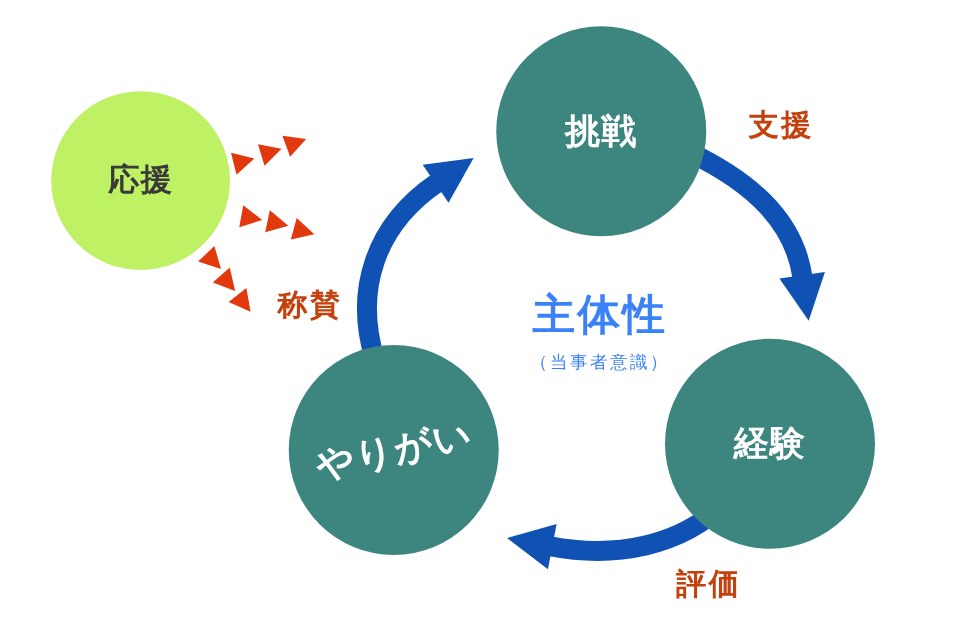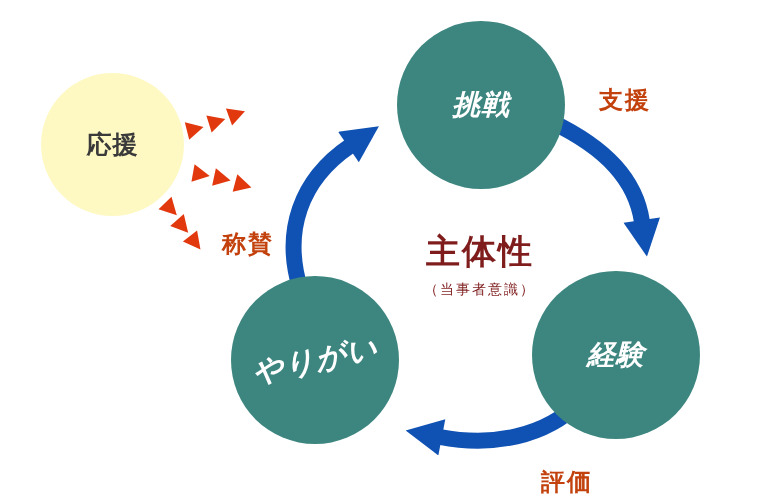--- a/index.html
+++ b/index.html
@@ -32,21 +32,20 @@
   .node {
     position: absolute;
     width: 168px;
     height: 168px;
     border-radius: 50%;
     background: #3D8680;
     display: flex;
     align-items: center;
     justify-content: center;
     z-index: 2;
-    font-style: italic;
   }
   .node-label {
     color: #ffffff;
     font-size: 28px;
     font-weight: bold;
     letter-spacing: 1px;
     white-space: nowrap;
   }
   #node-challenge   { left: 397px; top: 21px; }
   #node-experience  { left: 532px; top: 271px; }
@@ -54,21 +53,21 @@
   #node-fulfillment .node-label {
     font-size: 30px;
     transform: rotate(-12deg);
   }
   
   .outer-circle {
     position: absolute;
     left: 41px; top: 73px;
     width: 143px; height: 143px;
     border-radius: 50%;
-    background: #fef9c3;
+    background: #bef264;
     display: flex;
     align-items: center;
     justify-content: center;
     z-index: 2;
   }
   .outer-label {
     color: #3a3a3a;
     font-size: 25px;
     font-weight: bold;
     text-align: center;
@@ -80,29 +79,29 @@
     position: absolute;
     color: #c2410c;
     font-size: 24px;
     font-weight: bold;
     z-index: 3;
     white-space: nowrap;
     letter-spacing: 2px;
   }
   #label-support    { left: 599px; top: 84px; }
   #label-praise     { left: 222px; top: 228px; }
-  #label-evaluation { left: 541px; top: 466px; }
+  #label-evaluation { left: 541px; top: 451px; }
   
   .center-text {
     position: absolute;
     left: 360px; top: 229px;
     width: 240px;
     text-align: center;
     z-index: 3;
-    color: #7f1d1d;
+    color: #3b82f6;
   }
   .center-title {
     font-size: 34px;
     font-weight: bold;
     letter-spacing: 2px;
   }
   .center-subtitle {
     margin-top: 6px;
     font-size: 14px;
     font-weight: 400;

